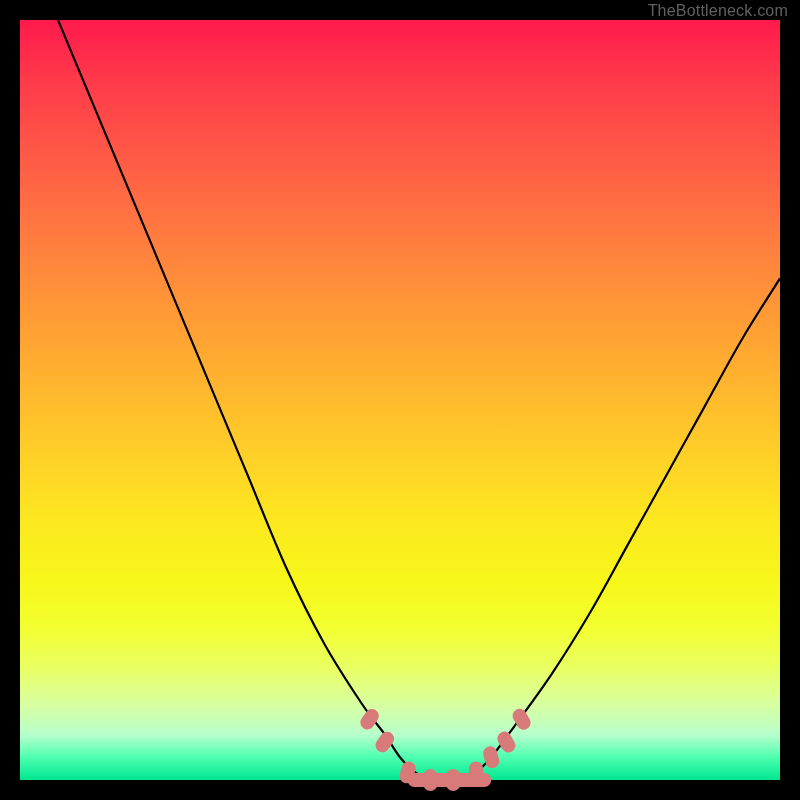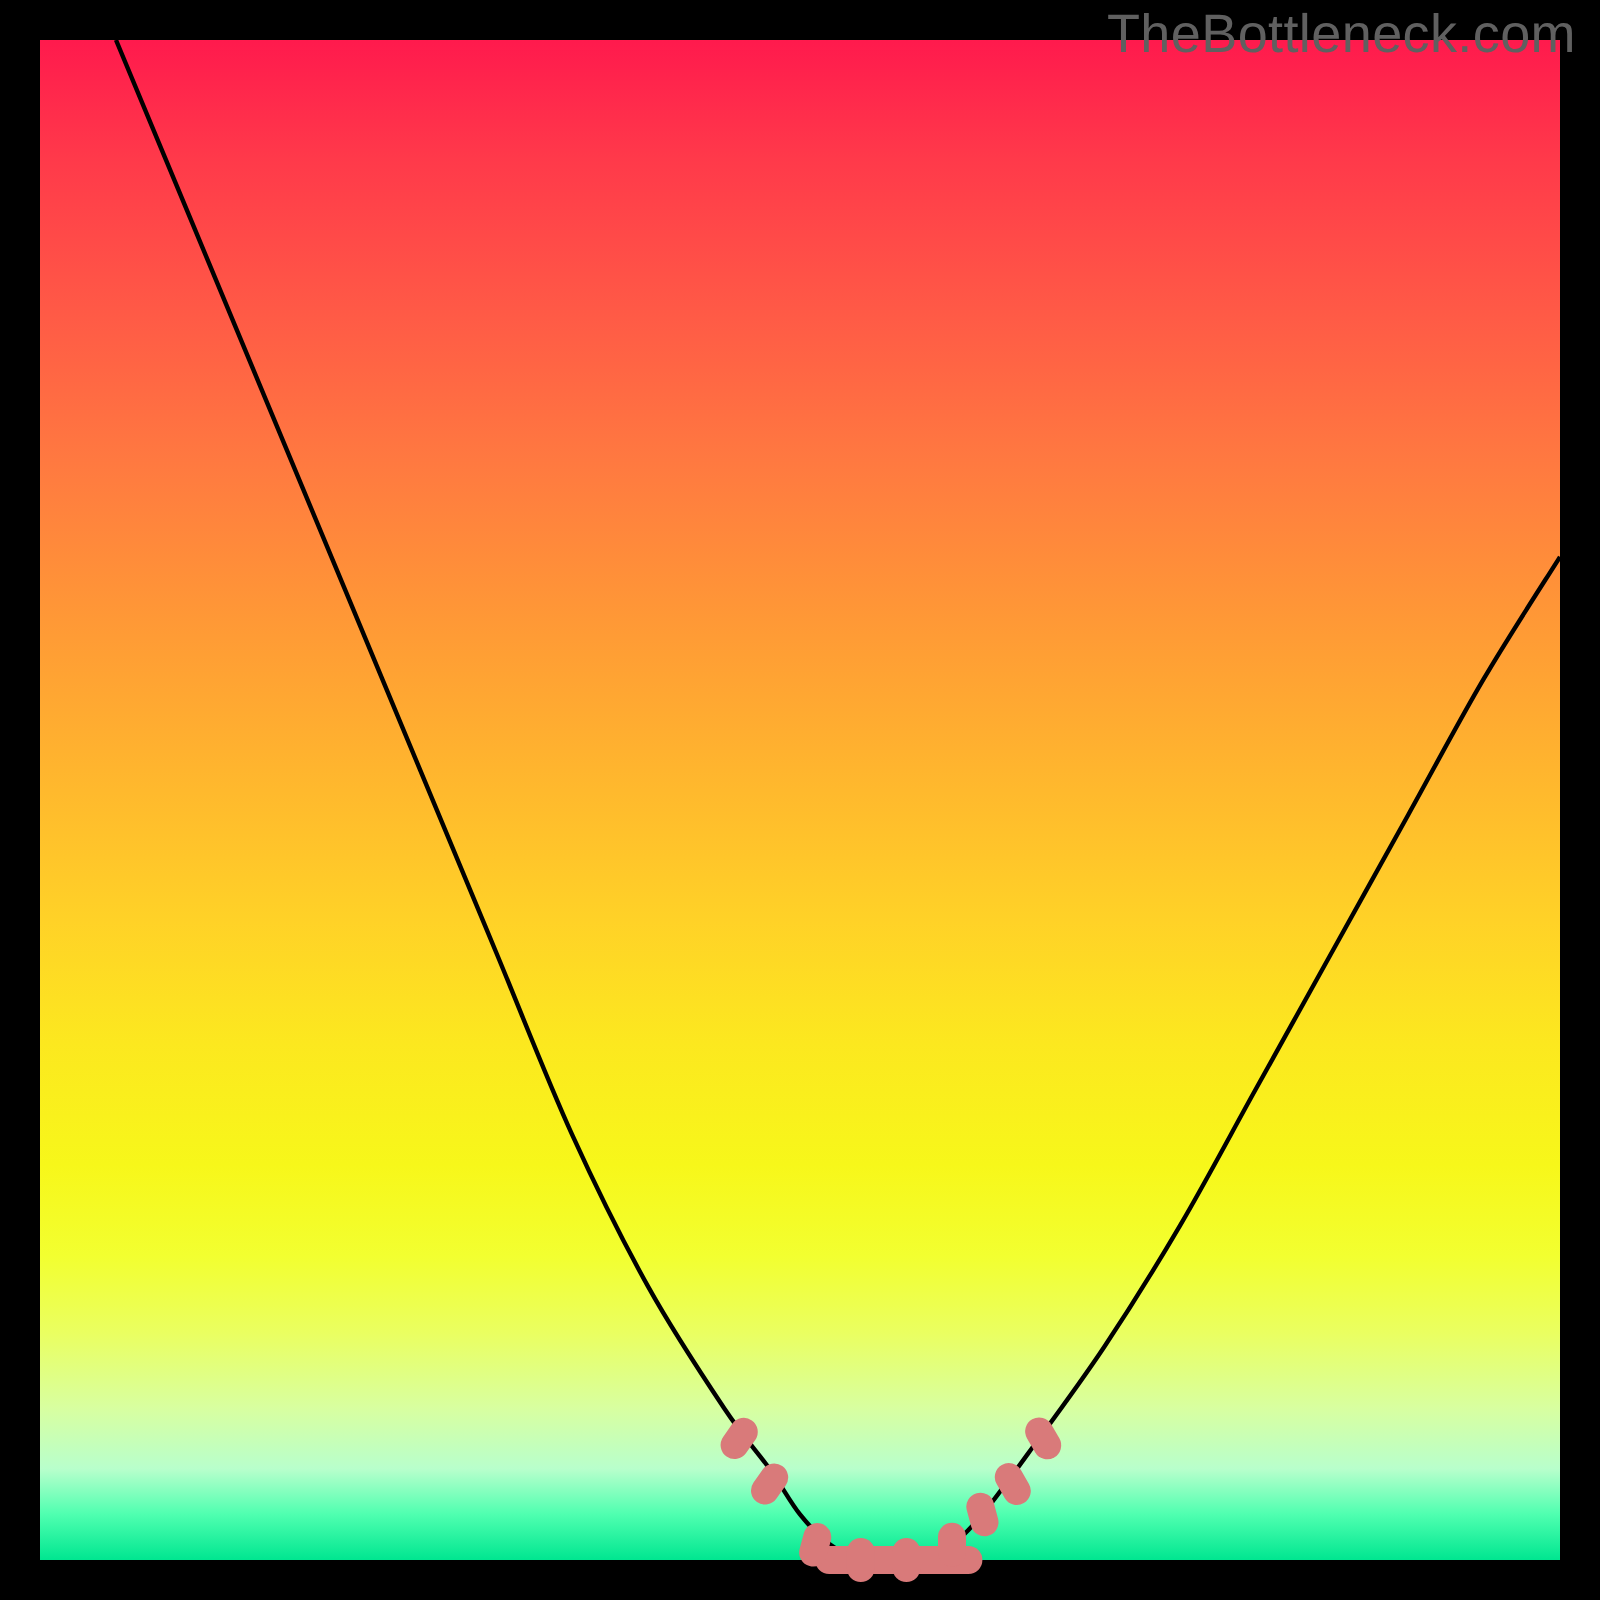--- a/index.html
+++ b/index.html
@@ -39,21 +39,21 @@
       #d8ffa0 90%,
       #b8ffcc 94%,
       #4fffb0 97%,
       #00e690 100%
     );
   }
   .watermark {
     position: absolute;
     top: 2px;
     right: 12px;
-    font-size: 27px;
+    font-size: 16px;
     font-weight: 500;
     color: #606060;
     letter-spacing: 0.2px;
     z-index: 10;
     text-align: center;
   }
   svg.curve {
     position: absolute;
     left: 0;
     top: 0;

